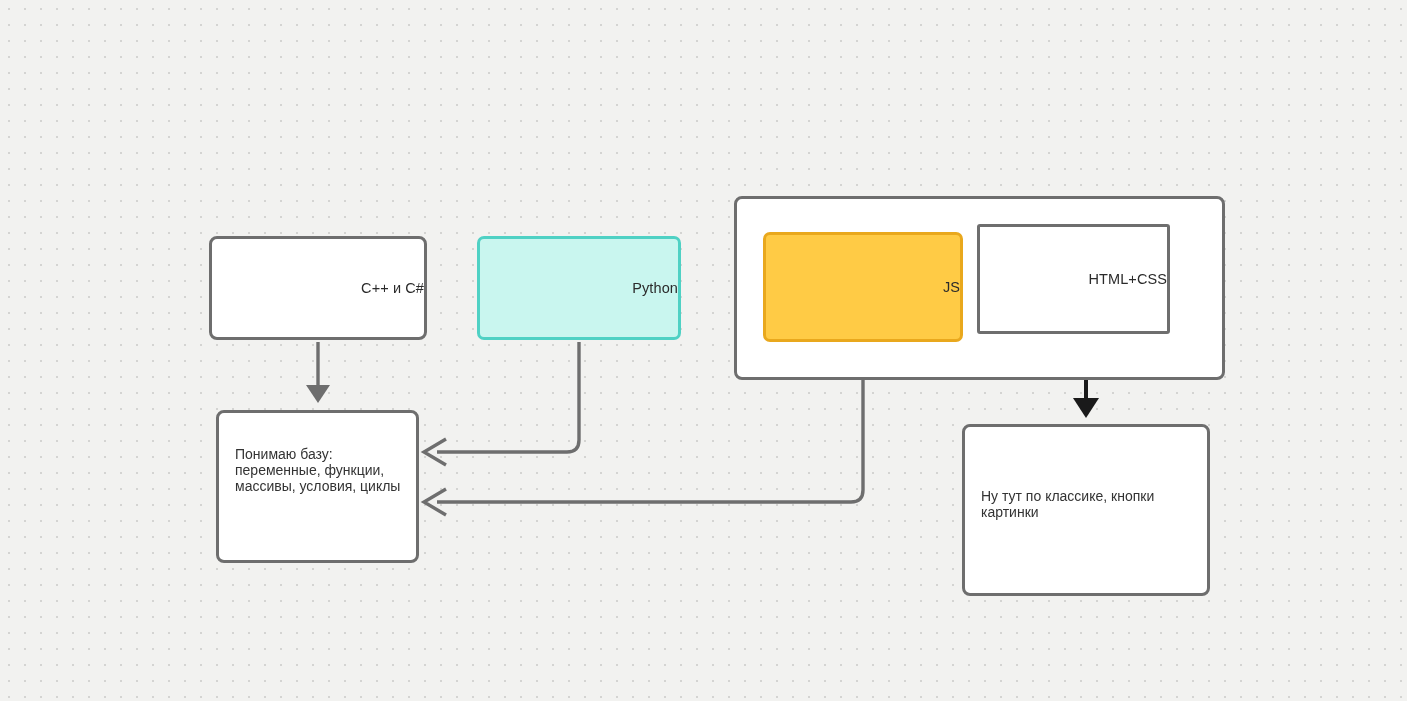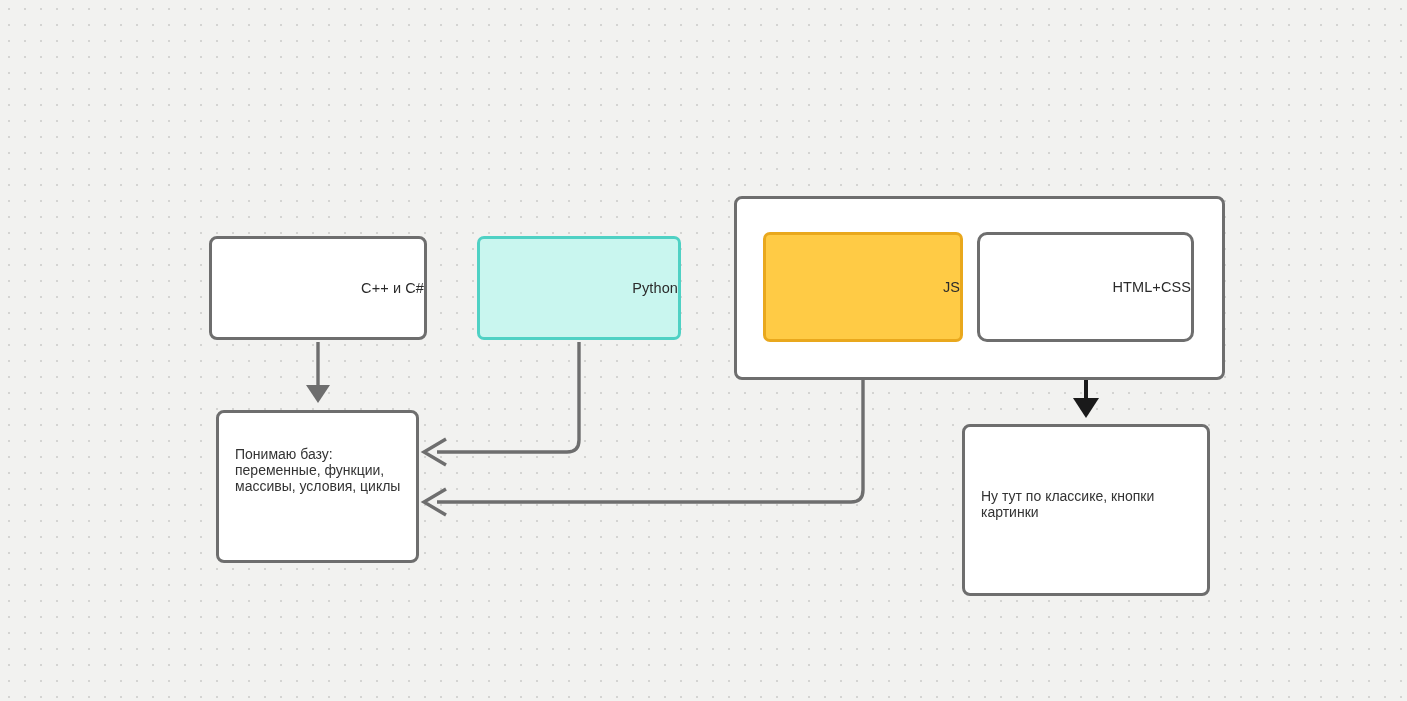--- a/index.html
+++ b/index.html
@@ -77,22 +77,22 @@
     left: 734px;  top: 196px;  width: 491px;  height: 184px;
     border-radius: 8px;
   }
   #node-js {
     left: 763px;  top: 232px;  width: 200px;  height: 110px;
     background: #ffcb45;
     border-color: #e9a81d;
     border-radius: 7px;
   }
   #node-htmlcss {
-    left: 977px;  top: 232px;  width: 217px;  height: 110px;
-    border-radius: 10px;
+    left: 977px;  top: 224px;  width: 193px;  height: 110px;
+    border-radius: 3px;
   }
   #node-base {
     left: 216px;  top: 410px;  width: 203px;  height: 153px;
   }
   #node-base .node-text {
     top: 33px;
   }
   #node-classic {
     left: 962px;  top: 424px;  width: 248px;  height: 172px;
   }

